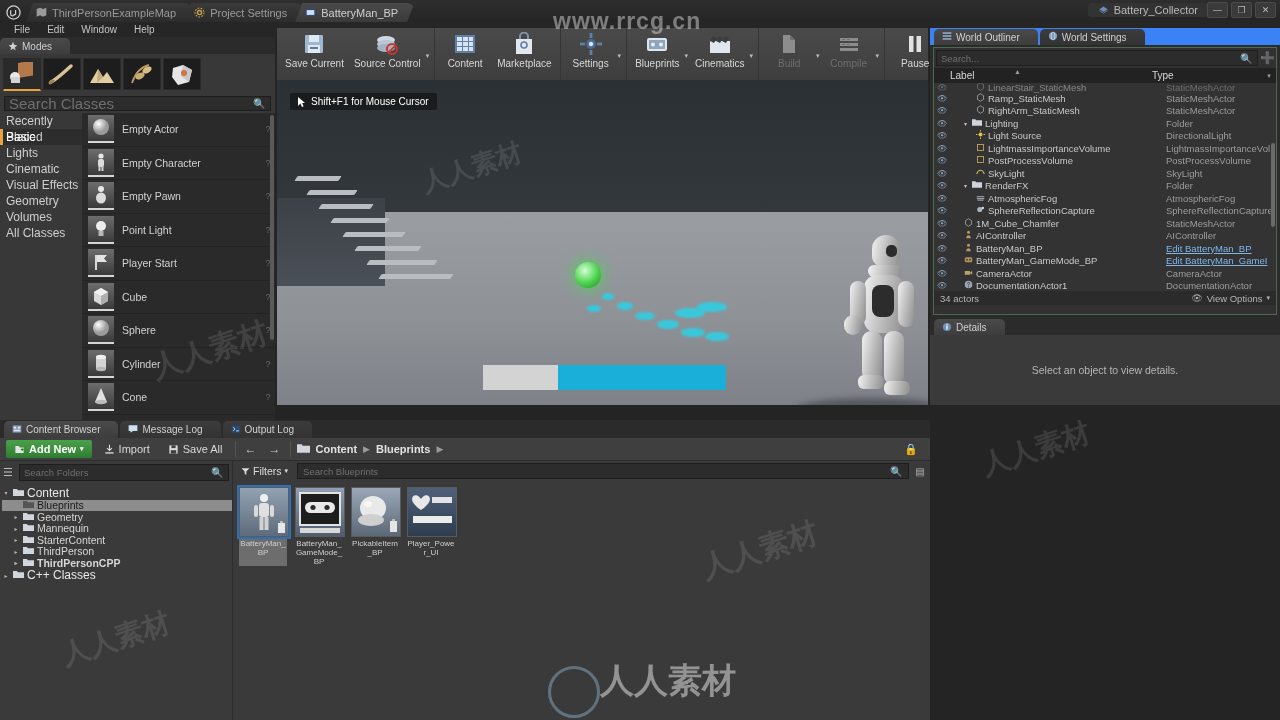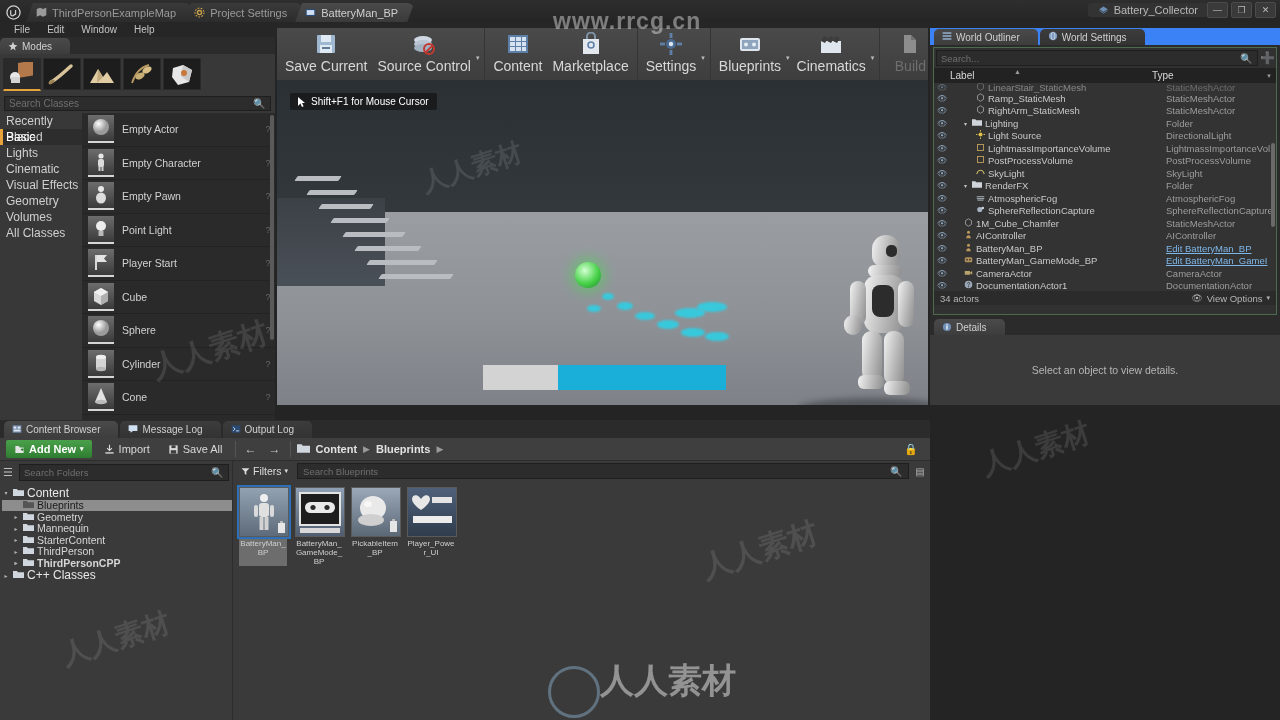--- a/index.html
+++ b/index.html
@@ -35,21 +35,21 @@
   .paneltab{height:16px;display:inline-flex;align-items:center;gap:4px;padding:0 18px 0 8px;
             background:linear-gradient(#4a4a4a,#3d3d3d);color:#d0d0d0;font-size:10px;
             border-radius:5px 5px 0 0;}
   .modes-tabrow{height:17px;background:#2b2b2b;display:flex;align-items:flex-end;}
   .modebtns{display:flex;gap:2px;padding:4px 3px 3px 3px;background:#383838;}
   .modebtn{width:36px;height:30px;background:#1d1d1d;border:1px solid #2a2a2a;
            display:flex;align-items:center;justify-content:center;overflow:hidden;}
   .modebtn.sel{border-bottom:2px solid #e8a33d;background:#2a2a2a;}
   .searchbox{margin:2px 4px;height:13px;background:#2c2c2c;border:1px solid #1e1e1e;
              display:flex;align-items:center;padding:0 4px;}
-  .searchbox span.ph{color:#6f6f6f;font-size:10px;flex:1;}
+  .searchbox span.ph{color:#6f6f6f;font-size:15px;flex:1;}
   .mag{font-size:10px;color:#9a9a9a;}
   .modes-body{display:flex;height:312px;}
   .catlist{width:82px;background:#383838;}
   .cat{height:16px;line-height:16px;padding-left:6px;font-size:12px;color:#cfcfcf;}
   .cat.active{background:#2d2d2d;border-left:3px solid #e8a33d;padding-left:3px;color:#fff;}
   .placelist{flex:1;background:#2a2a2a;position:relative;overflow:hidden;}
   .place{height:32.5px;display:flex;align-items:center;gap:8px;padding-left:6px;
          border-bottom:1px solid #232323;}
   .place .thumb{width:26px;height:26px;background:linear-gradient(#6d6d6d,#3a3a3a);
                 border-bottom:2px solid #d6d6d6;display:flex;align-items:center;
@@ -59,21 +59,21 @@
   .vscroll{position:absolute;right:1px;top:2px;width:4px;height:225px;background:#5a5a5a;border-radius:2px;}
 
   
   .toolbar{position:absolute;left:277px;top:28px;width:651px;height:52px;
            background:linear-gradient(#4a4a4a,#3e3e3e);border-bottom:1px solid #2d2d2d;
            display:flex;align-items:center;}
   .tgrp{display:flex;align-items:flex-start;height:52px;border-right:1px solid #353535;padding:0 3px;}
   .tbtn{width:auto;min-width:44px;padding:3px 5px 0 5px;display:flex;flex-direction:column;
         align-items:center;gap:1px;}
   .tbtn .ico{width:26px;height:26px;display:flex;align-items:center;justify-content:center;}
-  .tbtn .tl{font-size:14px;color:#d8d8d8;white-space:nowrap;}
+  .tbtn .tl{font-size:10px;color:#d8d8d8;white-space:nowrap;}
   .tbtn.dis .tl{color:#6e6e6e;}
   .tcaret{align-self:center;color:#bbb;font-size:7px;padding:14px 2px 0 0;}
 
   
   .viewport{position:absolute;left:277px;top:80px;width:651px;height:325px;
             background:#2e3236;overflow:hidden;}
   .vp-sky{position:absolute;left:0;top:0;width:100%;height:132px;
           background:linear-gradient(#2b3035,#33383d);}
   .vp-floor{position:absolute;left:0;top:132px;width:100%;height:193px;
             background:linear-gradient(#9a9ea3,#8e9297 55%,#7e8288);}

